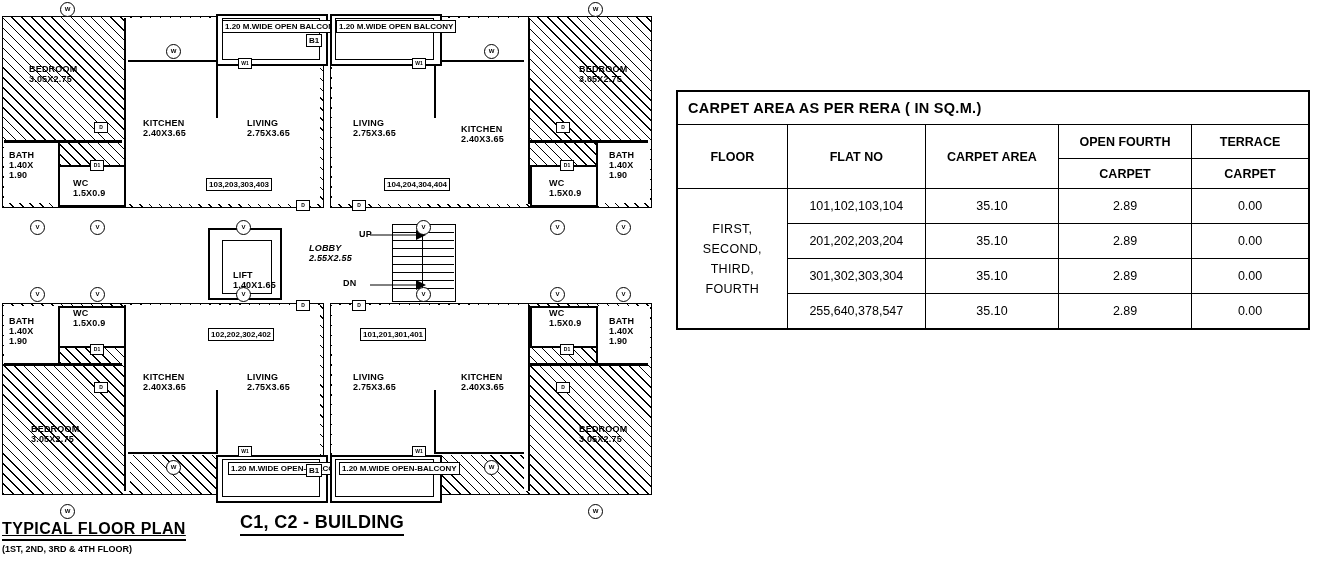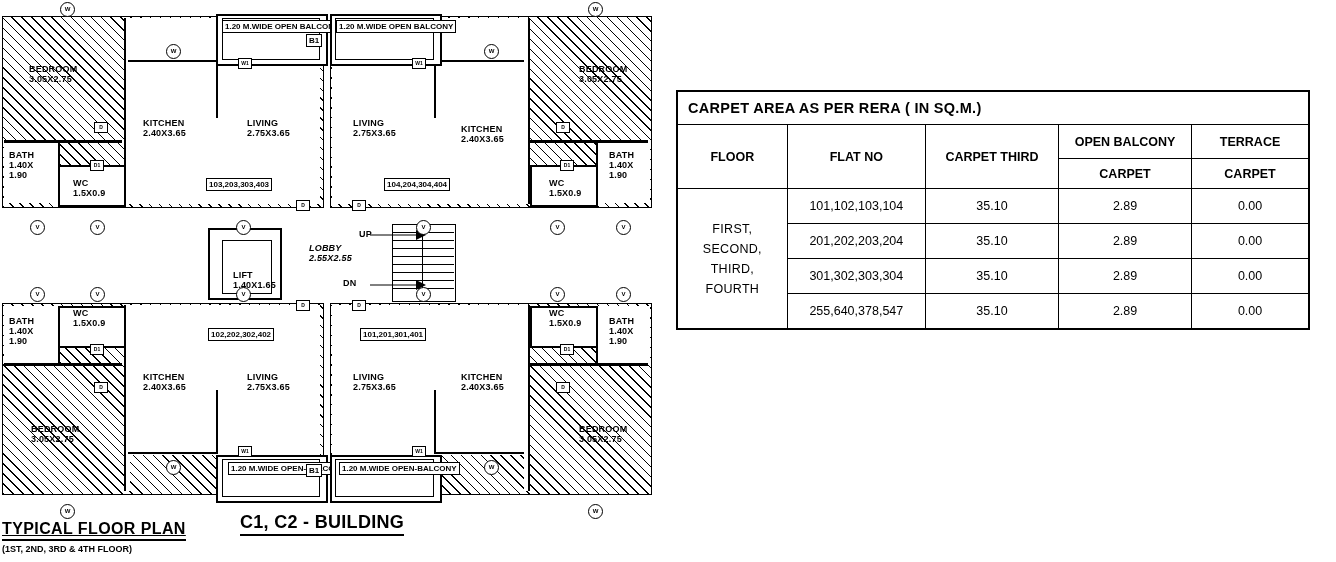--- a/index.html
+++ b/index.html
@@ -227,22 +227,22 @@
 <div class="title3 uline" style="left:240px;top:512px;">C1, C2 - BUILDING</div>
 
 <table id="rera">
   <tbody>
     <tr>
       <td class="hdr" colspan="5">CARPET AREA AS PER RERA  ( IN SQ.M.)</td>
     </tr>
     <tr class="col-head">
       <td rowspan="2" style="width:107px;">FLOOR</td>
       <td rowspan="2" style="width:135px;">FLAT NO</td>
-      <td rowspan="2" style="width:130px;">CARPET THIRD</td>
-      <td style="width:130px;">OPEN  BALCONY</td>
+      <td rowspan="2" style="width:130px;">CARPET AREA</td>
+      <td style="width:130px;">OPEN  FOURTH</td>
       <td style="width:114px;">TERRACE</td>
     </tr>
     <tr class="sub-head">
       <td>CARPET</td>
       <td>CARPET</td>
     </tr>
     <tr class="datarow">
       <td class="floorcell" rowspan="4"><span style="white-space:pre-line;">FIRST,
 SECOND,
 THIRD,

